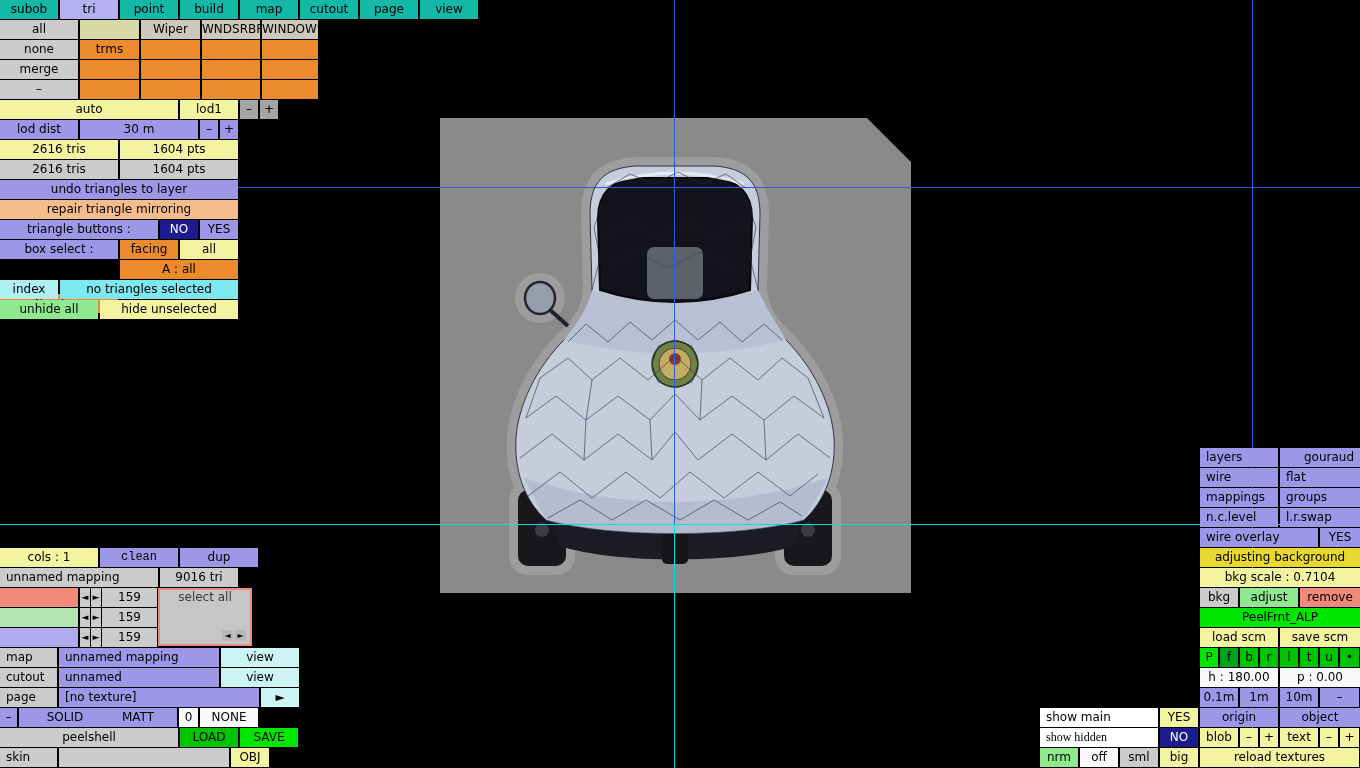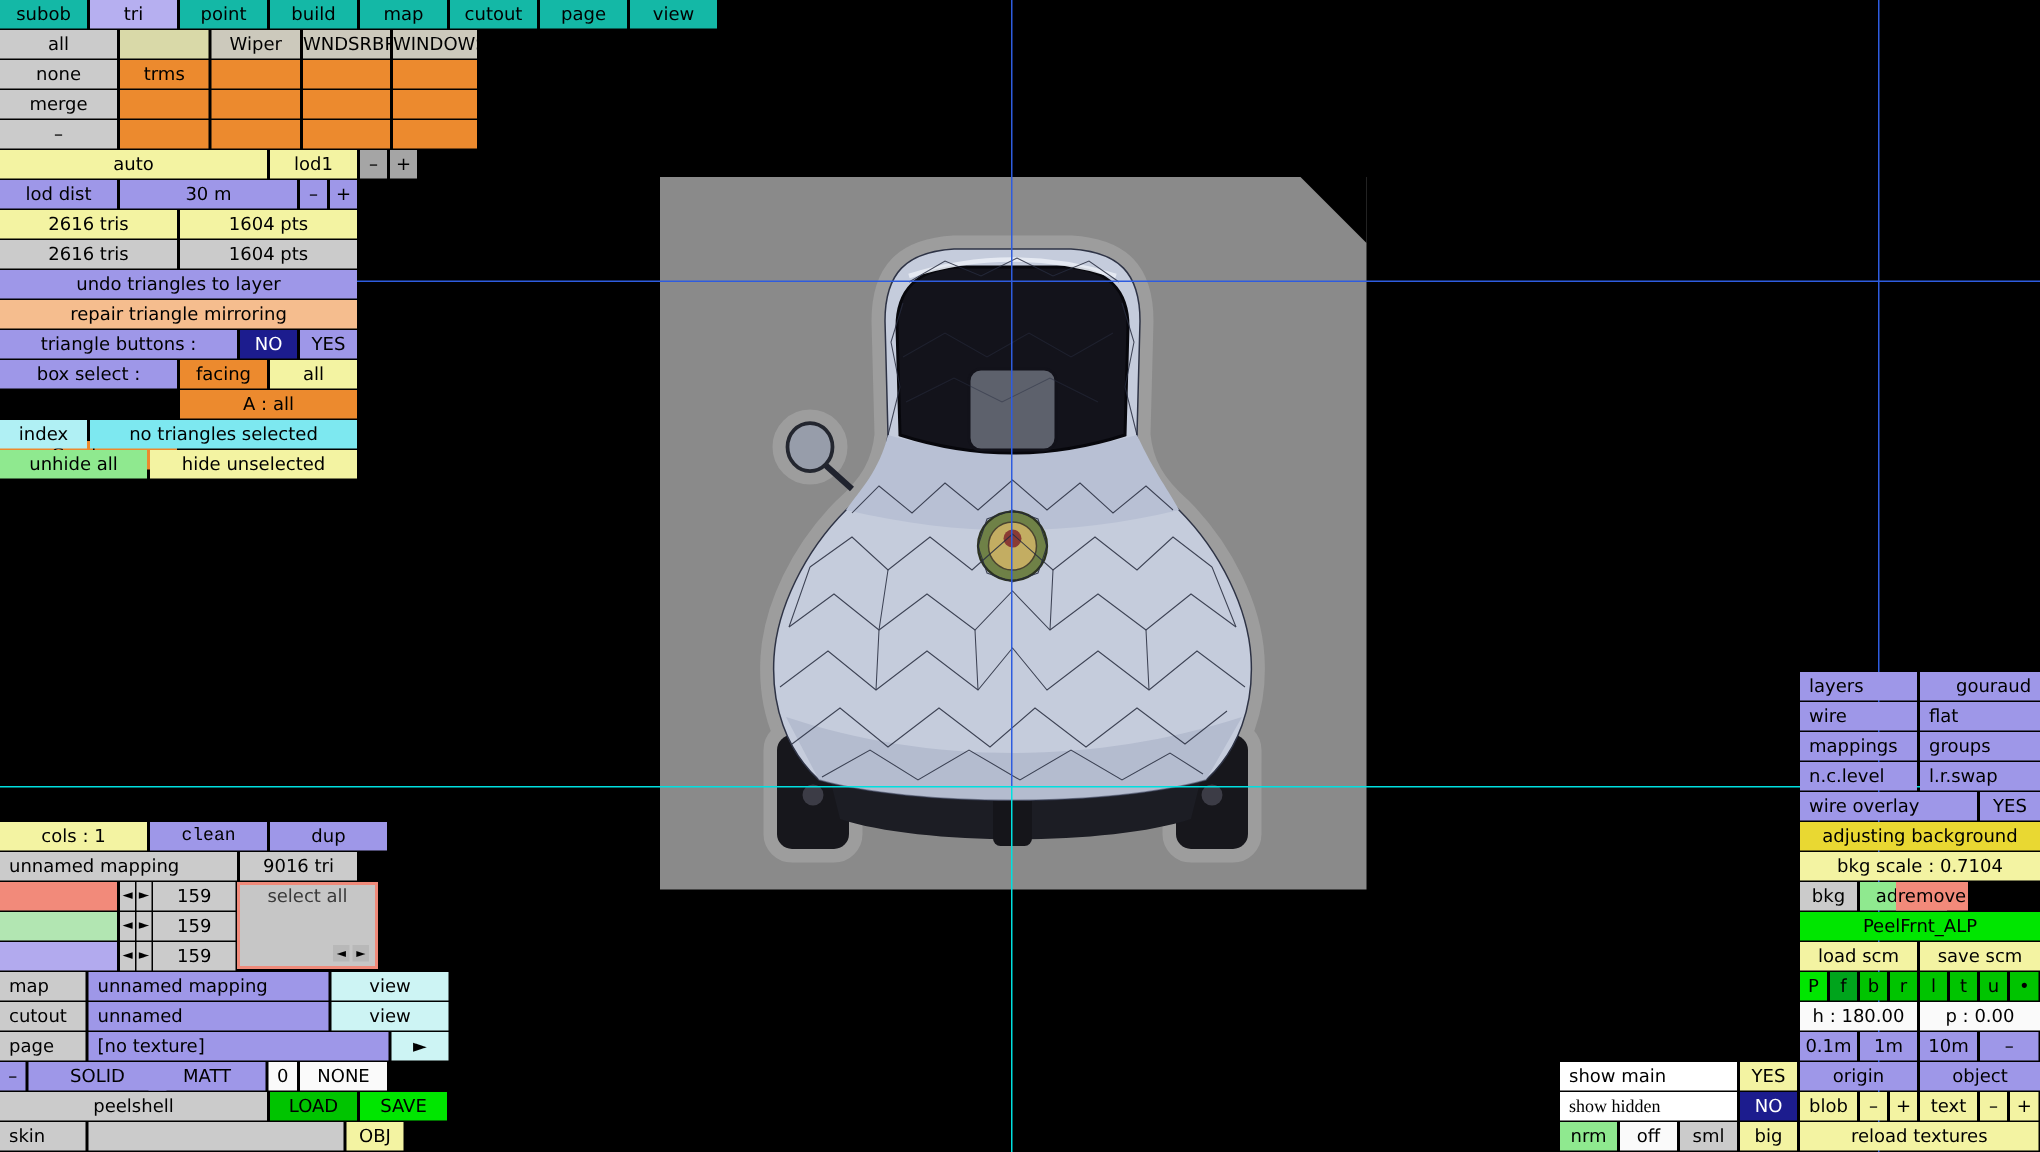--- a/index.html
+++ b/index.html
@@ -210,21 +210,21 @@
   <div class="c lav l" style="left:1200px;top:488px;width:78px;">mappings</div>
   <div class="c lav l" style="left:1280px;top:488px;width:80px;">groups</div>
   <div class="c lav l" style="left:1200px;top:508px;width:78px;">n.c.level</div>
   <div class="c lav l" style="left:1280px;top:508px;width:80px;">l.r.swap</div>
   <div class="c lav l" style="left:1200px;top:528px;width:118px;">wire overlay</div>
   <div class="c lav" style="left:1320px;top:528px;width:40px;">YES</div>
   <div class="c gold" style="left:1200px;top:548px;width:160px;">adjusting background</div>
   <div class="c yel" style="left:1200px;top:568px;width:160px;">bkg scale : 0.7104</div>
   <div class="c gray" style="left:1200px;top:588px;width:38px;">bkg</div>
   <div class="c grn" style="left:1240px;top:588px;width:58px;">adjust</div>
-  <div class="c sal" style="left:1264px;top:588px;width:48px;">remove</div>
+  <div class="c sal" style="left:1300px;top:588px;width:60px;">remove</div>
   <div class="c grnB" style="left:1200px;top:608px;width:160px;">PeelFrnt_ALP</div>
   <div class="c yel" style="left:1200px;top:628px;width:78px;">load scm</div>
   <div class="c yel" style="left:1280px;top:628px;width:80px;">save scm</div>
   <div class="c grnB" style="left:1200px;top:648px;width:18px;">P</div>
   <div class="c grnD" style="left:1220px;top:648px;width:18px;">f</div>
   <div class="c grnM" style="left:1240px;top:648px;width:18px;">b</div>
   <div class="c grnM" style="left:1260px;top:648px;width:18px;">r</div>
   <div class="c grnM" style="left:1280px;top:648px;width:18px;">l</div>
   <div class="c grnM" style="left:1300px;top:648px;width:18px;">t</div>
   <div class="c grnM" style="left:1320px;top:648px;width:18px;">u</div>

